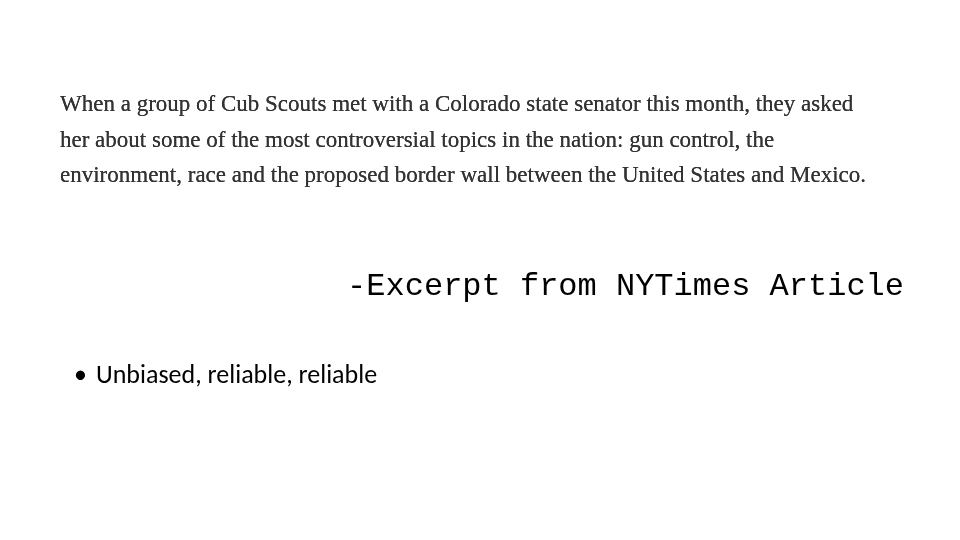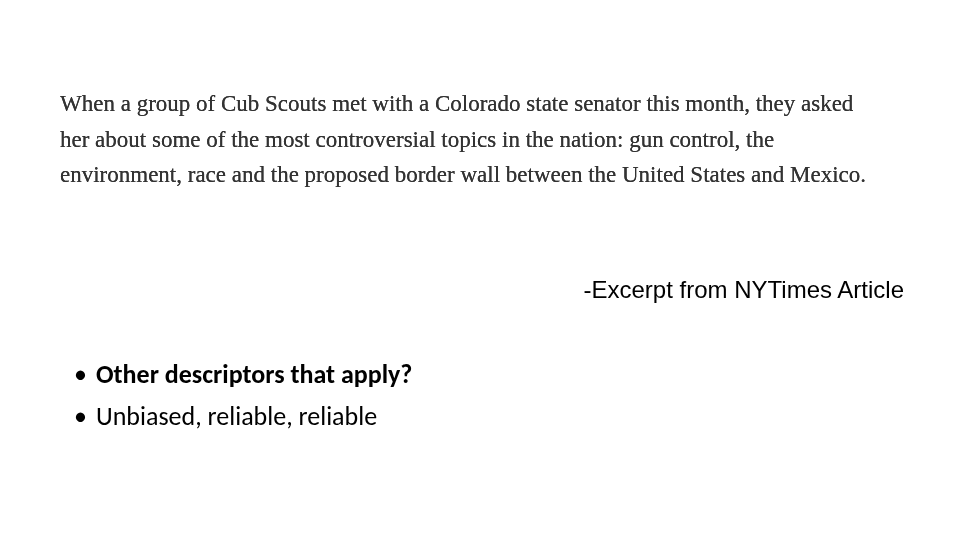--- a/index.html
+++ b/index.html
@@ -27,23 +27,23 @@
   .excerpt-text {
     font-family: Georgia, "Times New Roman", serif;
     font-size: 23px;
     line-height: 1.55;
     color: #333333;
     text-shadow: 0 0 0.4px #333; 
   }
   .attribution {
     position: absolute;
     right: 56px;
-    top: 238px;
-    font-family: Liberation Sans, sans-serif;
-    font-size: 24px;
+    top: 230px;
+    font-family: Liberation Mono, monospace;
+    font-size: 32px;
     color: #000;
   }
   .bullets {
     position: absolute;
     left: 74px;
     top: 318px;
     width: 820px;
     font-family: Calibri, "Segoe UI", Arial, sans-serif;
     font-size: 26px;
     line-height: 1.45;
@@ -78,21 +78,18 @@
 
   <div class="excerpt-block">
     <div class="excerpt-text">When a group of Cub Scouts met with a Colorado state senator this month, they asked her about some of the most controversial topics in the nation: gun control, the environment, race and the proposed border wall between the United States and Mexico.</div>
   </div>
 
   <div class="attribution">-Excerpt from NYTimes Article</div>
 
   <div class="bullets">
     <ul>
       <li>
-        <span class="bold">Other descriptors that apply?</span>
-      </li>
-      <li>
         <span>Unbiased, reliable, reliable</span>
       </li>
     </ul>
   </div>
 
 </div>
 
 </body></html>

